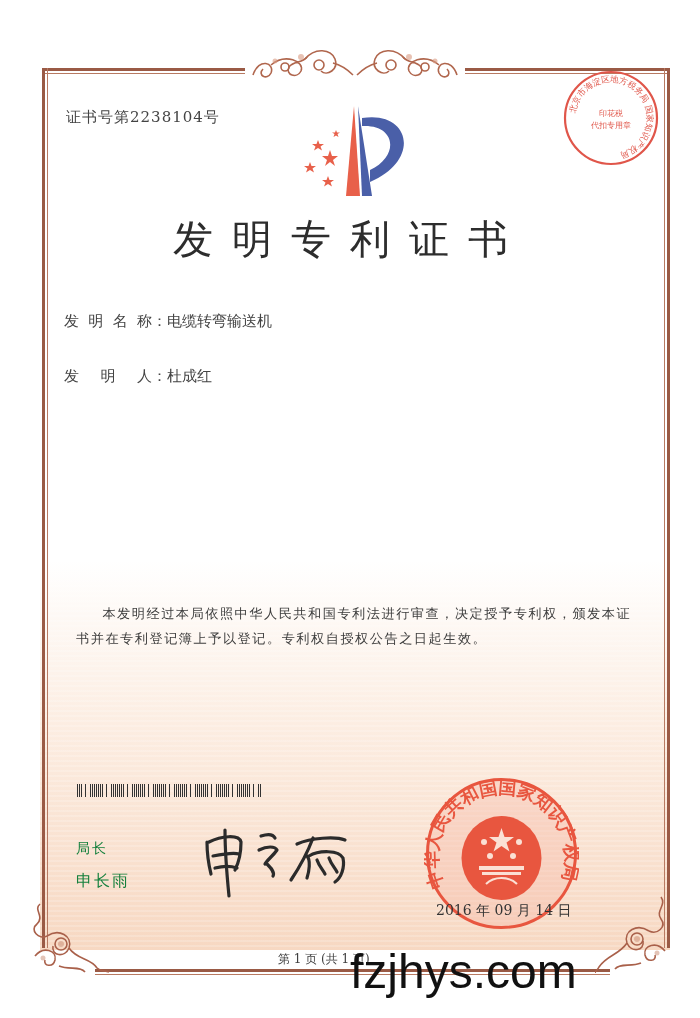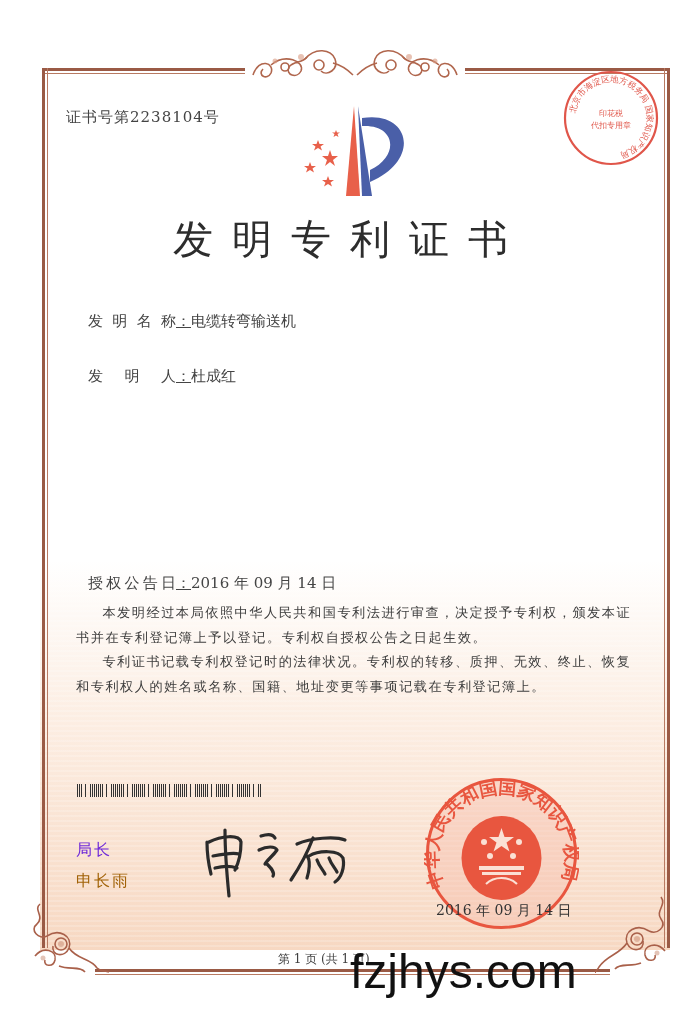--- a/index.html
+++ b/index.html
@@ -27,34 +27,34 @@
   .ornament { position: absolute; }
 
   .cert-no { position: absolute; left: 66px; top: 108px; font-size: 15px; color: #444; letter-spacing: 1px; }
 
   .logo { position: absolute; left: 300px; top: 100px; width: 120px; height: 100px; }
 
   .stamp-top { position: absolute; left: 561px; top: 68px; width: 100px; height: 100px; }
 
   .title { position: absolute; left: 0; width: 700px; top: 212px; text-align: center; font-size: 40px; letter-spacing: 19px; color: #2d2d2d; font-family: "DejaVu Sans", sans-serif; font-weight: normal; }
 
-  .field { position: absolute; left: 88px; font-size: 15px; color: #444; white-space: nowrap; text-decoration: underline; }
+  .field { position: absolute; left: 64px; font-size: 15px; color: #444; white-space: nowrap; }
   .field .lbl { display: inline-block; width: 88px; letter-spacing: 0; }
   .field .lbl.spread { text-align-last: justify; text-align: justify; }
   .field .val { display: inline-block; }
 
-  .body-text { position: absolute; left: 76px; width: 560px; top: 602px; font-size: 13.2px; line-height: 24.5px; color: #3d3d3d; letter-spacing: 1.5px; font-family: Liberation Mono, monospace; }
+  .body-text { position: absolute; left: 76px; width: 560px; top: 602px; font-size: 13.2px; line-height: 24.5px; color: #3d3d3d; letter-spacing: 1.5px; font-family: Liberation Serif, serif; }
   .body-text p { text-indent: 2em; }
 
   .barcode { position: absolute; left: 77px; top: 784px; width: 185px; height: 13px;
     background: repeating-linear-gradient(to right, #333 0px, #333 1px, transparent 1px, transparent 2.5px, #333 2.5px, #333 3px, transparent 3px, transparent 4.2px);
   }
 
-  .signer-title { position: absolute; left: 76px; top: 840px; font-size: 16px; color: #6d28d9; font-family: Liberation Serif, serif; letter-spacing: 2px; }
-  .signer-name { position: absolute; left: 76px; top: 871px; font-size: 16px; color: #a16207; font-family: Liberation Sans, sans-serif; letter-spacing: 2px; }
+  .signer-title { position: absolute; left: 76px; top: 840px; font-size: 14px; color: #15803d; font-family: Liberation Serif, serif; letter-spacing: 2px; }
+  .signer-name { position: absolute; left: 76px; top: 871px; font-size: 16px; color: #15803d; font-family: Liberation Sans, sans-serif; letter-spacing: 2px; }
   .signature { position: absolute; left: 195px; top: 820px; width: 170px; height: 80px; }
 
   .seal { position: absolute; left: 424px; top: 776px; width: 155px; height: 155px; }
   .seal-date { position: absolute; left: 436px; top: 902px; font-size: 14px; color: #333; white-space: nowrap; }
 
   .page-num { position: absolute; left: 278px; top: 951px; font-size: 12px; color: #404040; white-space: nowrap; }
 
   .watermark { position: absolute; left: 350px; top: 948px; font-size: 48px; font-family: Liberation Sans, sans-serif; color: #111; letter-spacing: 0px; line-height: 1; }
 </style>
 </head>
@@ -151,27 +151,23 @@
   </svg>
 
   <div class="title">发明专利证书</div>
 
   <div class="field" style="top:312px;">
     <span class="lbl spread">发明名称</span><span>：</span><span class="val">电缆转弯输送机</span>
   </div>
   <div class="field" style="top:367px;">
     <span class="lbl spread">发明人</span><span>：</span><span class="val">杜成红</span>
   </div>
-  <div class="field" style="top:574px;">
-    <span class="lbl spread">授权公告日</span><span>：</span><span class="val">2016 年 09 月 14 日</span>
-  </div>
 
   <div class="body-text">
     <p>本发明经过本局依照中华人民共和国专利法进行审查，决定授予专利权，颁发本证书并在专利登记簿上予以登记。专利权自授权公告之日起生效。</p>
-    <p>专利证书记载专利权登记时的法律状况。专利权的转移、质押、无效、终止、恢复和专利权人的姓名或名称、国籍、地址变更等事项记载在专利登记簿上。</p>
   </div>
 
   <div class="barcode"></div>
 
   <div class="signer-title">局长</div>
   <div class="signer-name">申长雨</div>
 
   <svg class="signature" viewBox="0 0 170 80">
     <g fill="none" stroke="#2b2b2b" stroke-width="3.2" stroke-linecap="round" stroke-linejoin="round">
       <path d="M12 22 C 12 34, 14 46, 16 54"></path>

